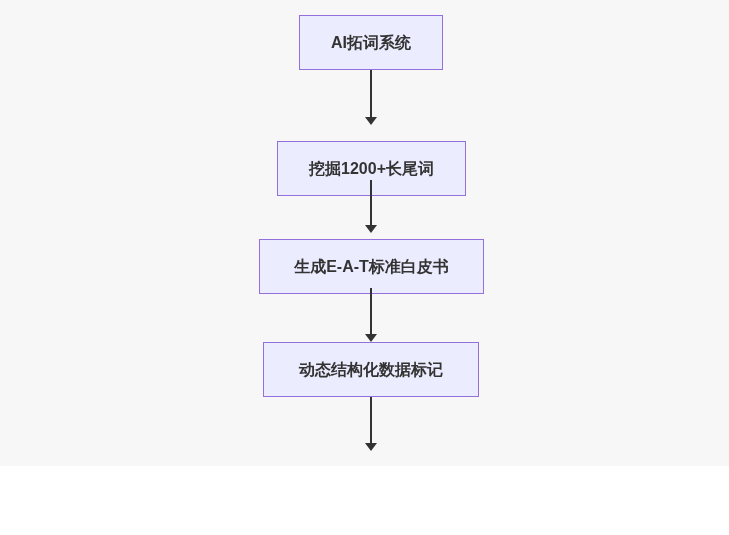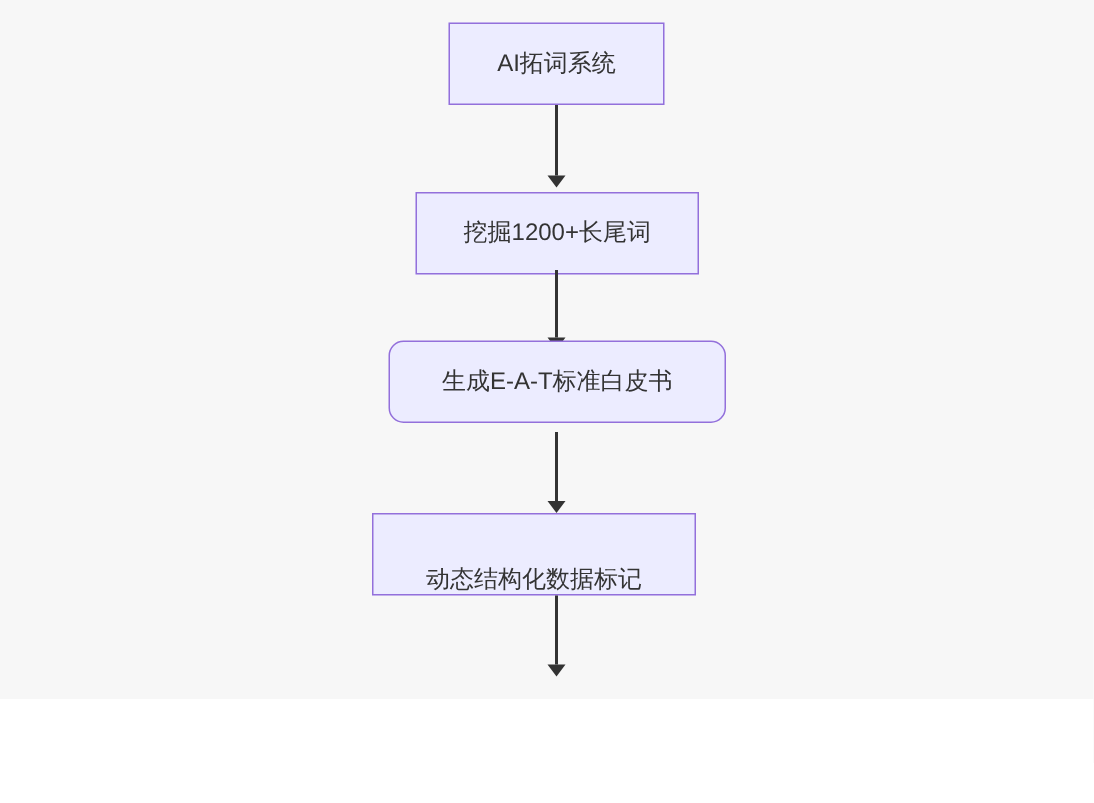--- a/index.html
+++ b/index.html
@@ -6,20 +6,21 @@
     margin: 0;
     padding: 0;
     font-family: "Liberation Sans", "DejaVu Sans", sans-serif;
   }
   .canvas {
     position: relative;
     width: 729px;
     height: 466px;
     background: #f7f7f7;
     overflow: hidden;
+    font-weight: bold;
   }
   .node {
     position: absolute;
     box-sizing: border-box;
     background: #ececff;
     border: 1px solid #9370db;
     display: flex;
     align-items: center;
     justify-content: center;
   }
@@ -58,39 +59,39 @@
 
   <div class="node" style="left:299px; top:15px; width:144px; height:55px;">
     <span class="node-label">AI拓词系统</span>
   </div>
 
   <div class="edge" style="left:365px; top:70px; height:55px;">
     <span class="edge-line"></span>
     <span class="arrowhead"></span>
   </div>
 
-  <div class="node" style="left:277px; top:128px; width:189px; height:55px;">
+  <div class="node" style="left:277px; top:141px; width:189px; height:55px;">
     <span class="node-label">挖掘1200+长尾词</span>
   </div>
 
   <div class="edge" style="left:365px; top:180px; height:53px;">
     <span class="edge-line"></span>
     <span class="arrowhead"></span>
   </div>
 
-  <div class="node" style="left:259px; top:227px; width:225px; height:55px;border-radius:10px;">
+  <div class="node" style="left:259px; top:239px; width:225px; height:55px;">
     <span class="node-label">生成E-A-T标准白皮书</span>
   </div>
 
   <div class="edge" style="left:365px; top:288px; height:54px;">
     <span class="edge-line"></span>
     <span class="arrowhead"></span>
   </div>
 
-  <div class="node" style="left:248px; top:342px; width:216px; height:55px;align-items:flex-end;">
+  <div class="node" style="left:263px; top:342px; width:216px; height:55px;">
     <span class="node-label">动态结构化数据标记</span>
   </div>
 
   <div class="edge" style="left:365px; top:397px; height:54px;">
     <span class="edge-line"></span>
     <span class="arrowhead"></span>
   </div>
 
 
 </div>

